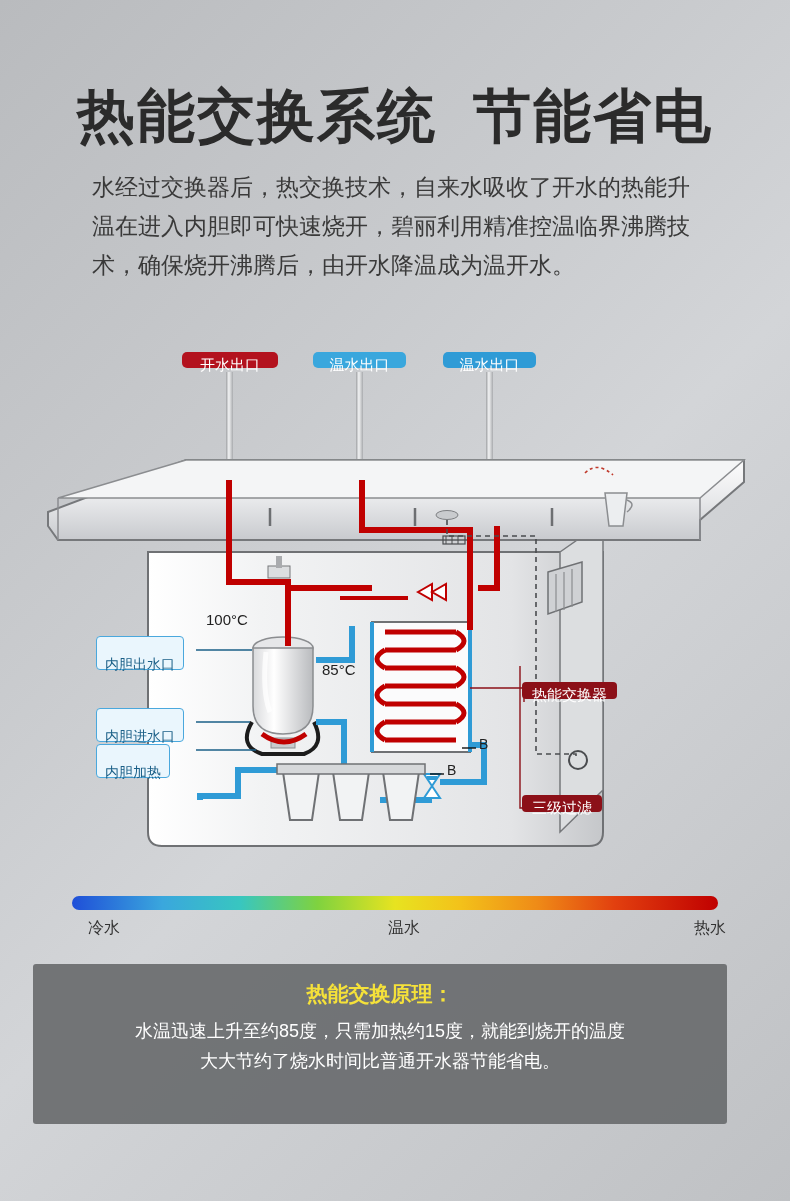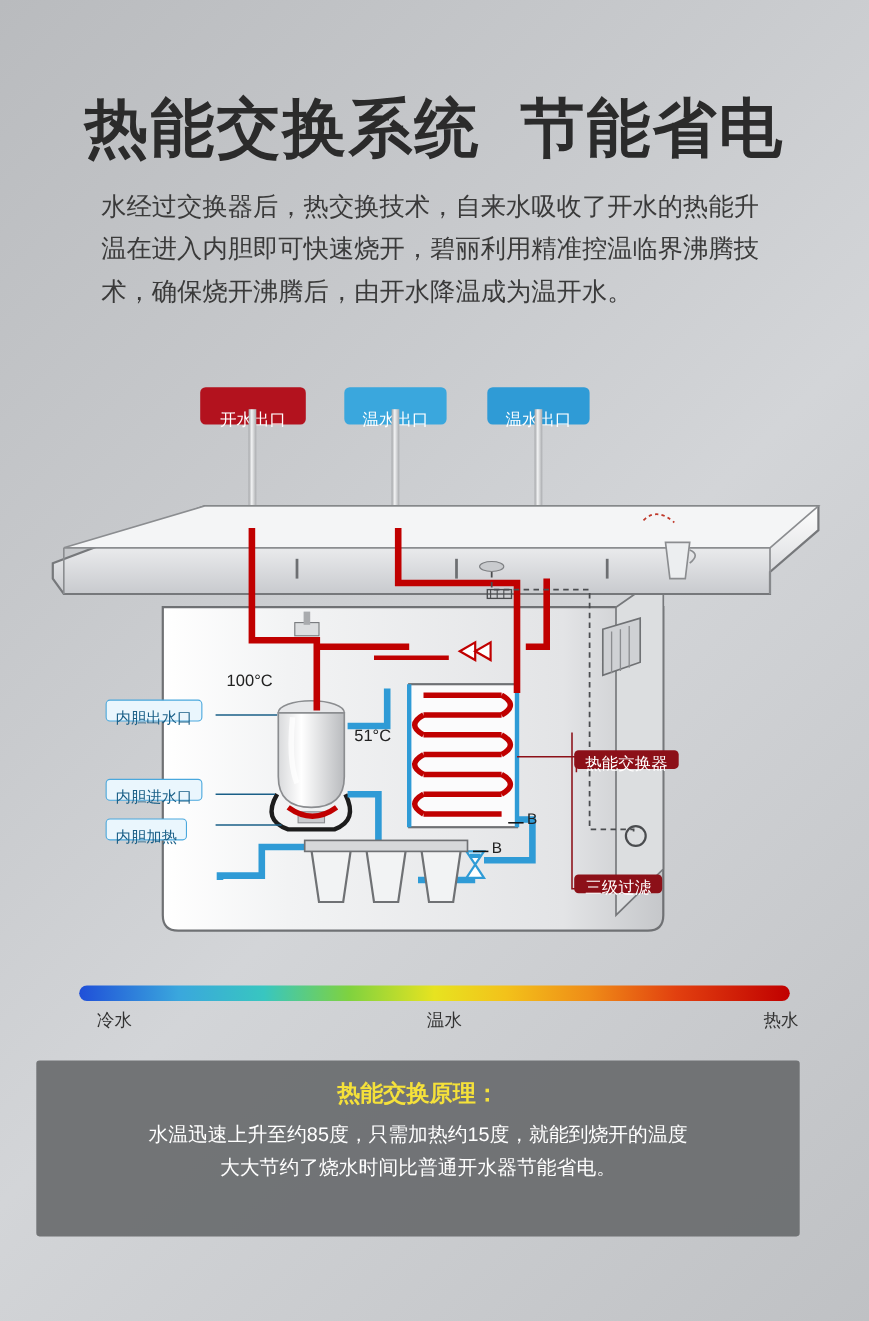--- a/index.html
+++ b/index.html
@@ -18,31 +18,31 @@
     white-space:pre;
   }
   .intro{
     position:absolute;left:92px;top:168px;width:610px;
     font-size:23px;line-height:39px;color:#3a3a3a;
   }
 
   
   .pill{
     position:absolute;border-radius:5px;color:#fff;
-    font-size:15px;line-height:26px;height:29px;text-align:center;
-    padding:17px 10px;box-sizing:border-box;white-space:nowrap;
+    font-size:15px;line-height:26px;height:16px;text-align:center;
+    padding:0 10px;box-sizing:border-box;white-space:nowrap;
   }
   .pill.red{background:#b3121e;}
   .pill.blue{background:#3aa7dd;}
   .pill.blue2{background:#2f9bd6;}
 
   .tagbox{
     position:absolute;border:1px solid #4aa8dd;background:#eaf6fd;
     color:#1a5f87;font-size:14px;line-height:22px;height:20px;
-    border-radius:4px;padding:4px 8px;box-sizing:border-box;white-space:nowrap;
+    border-radius:4px;padding:16px 8px;box-sizing:border-box;white-space:nowrap;
   }
   .tagred{
     position:absolute;background:#8c1018;color:#fff;font-size:15px;
     line-height:26px;height:17px;border-radius:4px;padding:0 10px;
     box-sizing:border-box;white-space:nowrap;
   }
   .temp{
     position:absolute;font-size:15px;color:#222;white-space:nowrap;
   }
 
@@ -227,21 +227,21 @@
   </svg>
 
   <div class="tagbox" style="left:96px;top:636px;">内胆出水口</div>
   <div class="tagbox" style="left:96px;top:708px;">内胆进水口</div>
   <div class="tagbox" style="left:96px;top:744px;">内胆加热</div>
 
   <div class="tagred" style="left:522px;top:682px;">热能交换器</div>
   <div class="tagred" style="left:522px;top:795px;">三级过滤</div>
 
   <div class="temp" style="left:206px;top:611px;">100°C</div>
-  <div class="temp" style="left:322px;top:661px;">51°C</div>
+  <div class="temp" style="left:322px;top:661px;">85°C</div>
   <div class="temp" style="left:479px;top:736px;font-size:14px;">B</div>
   <div class="temp" style="left:447px;top:762px;font-size:14px;">B</div>
 
   <div class="bar"></div>
   <div class="barlab" style="left:68px;top:918px;">冷水</div>
   <div class="barlab" style="left:368px;top:918px;">温水</div>
   <div class="barlab" style="left:674px;top:918px;">热水</div>
 
   <div class="panel">
     <div class="panel-title">热能交换原理：</div>

